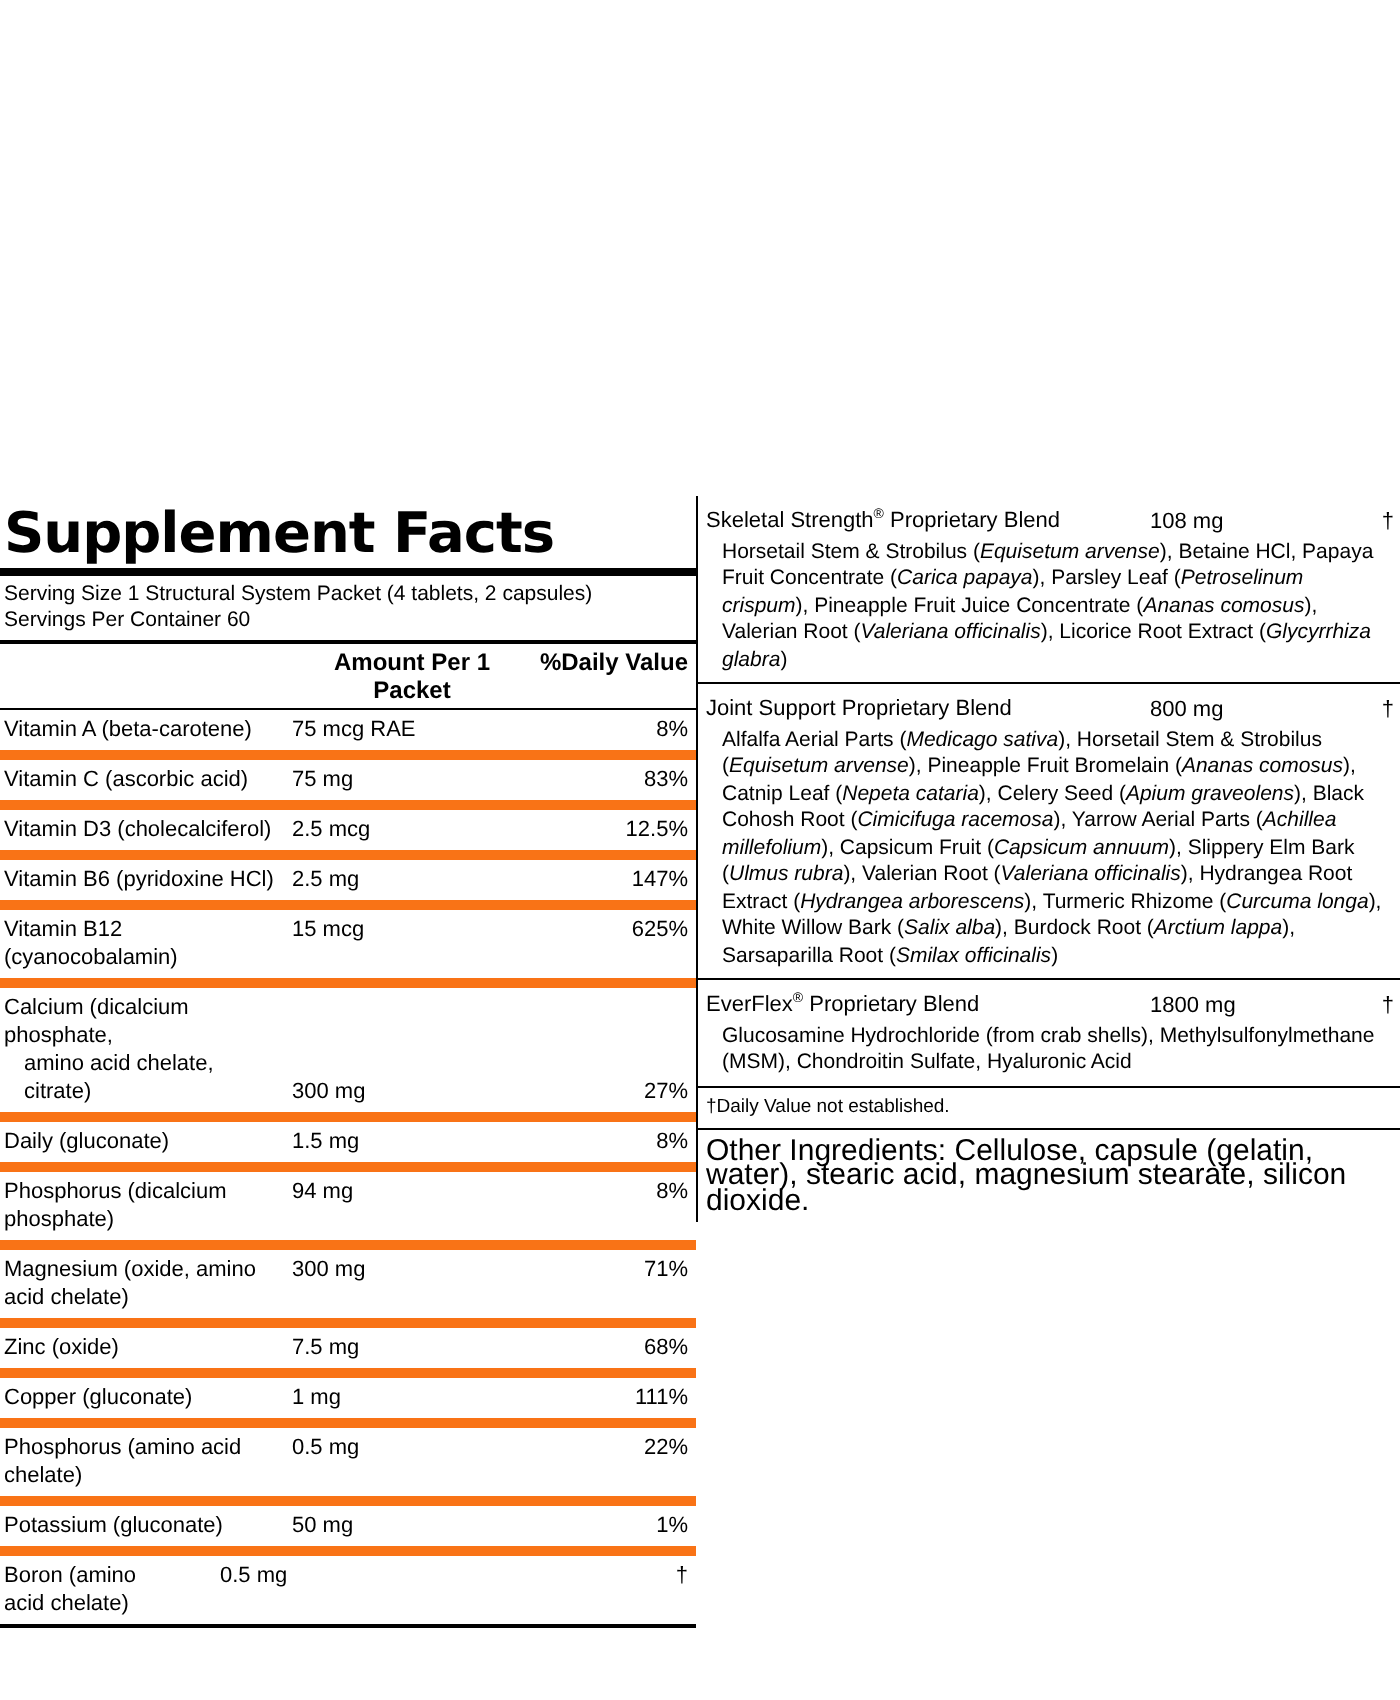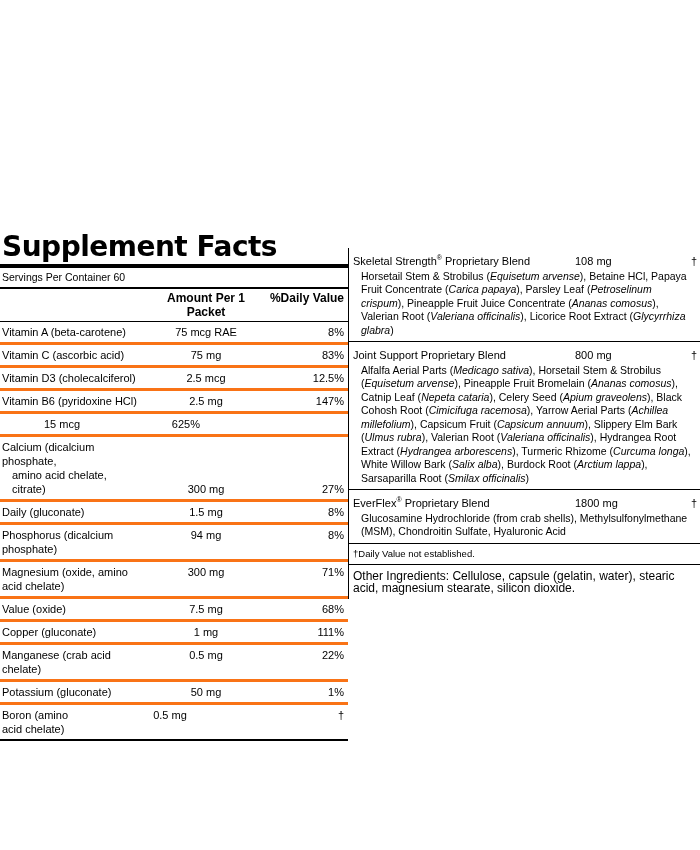--- a/index.html
+++ b/index.html
@@ -16,21 +16,21 @@
     overflow: hidden;
   }
 
   .panel {
     position: absolute;
   }
 
   
   #left-panel {
     left: 0px;
-    top: 232px;
+    top: 252px;
     width: 348px;
   }
 
   .sf-title {
     font-family: "DejaVu Sans", sans-serif;
     font-weight: bold;
     font-size: 28px;
     letter-spacing: -0.5px;
     line-height: 30px;
     padding: 0 0 2px 2px;
@@ -67,29 +67,29 @@
     text-align: right;
     padding-right: 2px;
   }
 
   .nutrient-row {
     display: flex;
     align-items: flex-start;
     font-size: 11px;
     line-height: 14px;
     padding: 3px 2px 3px 2px;
-    border-bottom: 3px solid #f97316;
+    border-bottom: 5px solid #f97316;
   }
   .nutrient-row .col-name {
     flex: 1 1 auto;
     padding-right: 4px;
   }
   .nutrient-row .col-amt {
     width: 120px;
-    text-align: center;
+    text-align: left;
     flex: 0 0 120px;
   }
   .nutrient-row .col-dv {
     width: 78px;
     text-align: right;
     flex: 0 0 78px;
     padding-right: 2px;
   }
   .nutrient-row .sub {
     display: block;
@@ -142,36 +142,37 @@
     border-bottom: 1px solid #000;
     margin: 0;
   }
 
   .footnote {
     font-size: 9.5px;
     line-height: 12px;
     padding: 4px 11px 4px 4px;
   }
   .other-ing {
-    font-size: 12px;
+    font-size: 15px;
     line-height: 12.5px;
     padding: 5px 4px 4px 4px;
   }
   em { font-style: italic; }
   sup { font-size: 7px; vertical-align: super; }
 </style>
 </head>
 <body>
 
 <div class="panel" id="left-panel">
 
   <div class="sf-title">Supplement Facts</div>
   <div class="rule-heavy"></div>
 
   <div class="serving-lines">
+    <div>Serving Size 1 Structural System Packet (4 tablets, 2 capsules)</div>
     <div>Servings Per Container 60</div>
   </div>
   <div class="rule-medium"></div>
 
   <div class="amount-header">
     <div class="col-amt">Amount Per 1 Packet</div>
     <div class="col-dv">%Daily Value</div>
   </div>
   <div class="rule-thin"></div>
 
@@ -189,20 +190,21 @@
     <div class="col-name">Vitamin D3 (cholecalciferol)</div>
     <div class="col-amt">2.5 mcg</div>
     <div class="col-dv">12.5%</div>
   </div>
   <div class="nutrient-row">
     <div class="col-name">Vitamin B6 (pyridoxine HCl)</div>
     <div class="col-amt">2.5 mg</div>
     <div class="col-dv">147%</div>
   </div>
   <div class="nutrient-row">
+    <div class="col-name">Vitamin B12 (cyanocobalamin)</div>
     <div class="col-amt">15 mcg</div>
     <div class="col-dv">625%</div>
   </div>
 
   <div class="nutrient-row">
     <div class="col-name">
       <span>Calcium (dicalcium phosphate,</span>
       <span class="sub">amino acid chelate, citrate)</span>
     </div>
     <div class="col-amt" style="align-self:flex-end;">300 mg</div>
@@ -218,31 +220,31 @@
     <div class="col-name">Phosphorus (dicalcium phosphate)</div>
     <div class="col-amt">94 mg</div>
     <div class="col-dv">8%</div>
   </div>
   <div class="nutrient-row">
     <div class="col-name">Magnesium (oxide, amino acid chelate)</div>
     <div class="col-amt">300 mg</div>
     <div class="col-dv">71%</div>
   </div>
   <div class="nutrient-row">
-    <div class="col-name">Value (oxide)</div>
+    <div class="col-name">Zinc (oxide)</div>
     <div class="col-amt">7.5 mg</div>
     <div class="col-dv">68%</div>
   </div>
   <div class="nutrient-row">
     <div class="col-name">Copper (gluconate)</div>
     <div class="col-amt">1 mg</div>
     <div class="col-dv">111%</div>
   </div>
   <div class="nutrient-row">
-    <div class="col-name">Manganese (crab acid chelate)</div>
+    <div class="col-name">Phosphorus (amino acid chelate)</div>
     <div class="col-amt">0.5 mg</div>
     <div class="col-dv">22%</div>
   </div>
   <div class="nutrient-row">
     <div class="col-name">Potassium (gluconate)</div>
     <div class="col-amt">50 mg</div>
     <div class="col-dv">1%</div>
   </div>
   <div class="nutrient-row last">
     <div class="col-name">Boron (amino acid chelate)</div>

